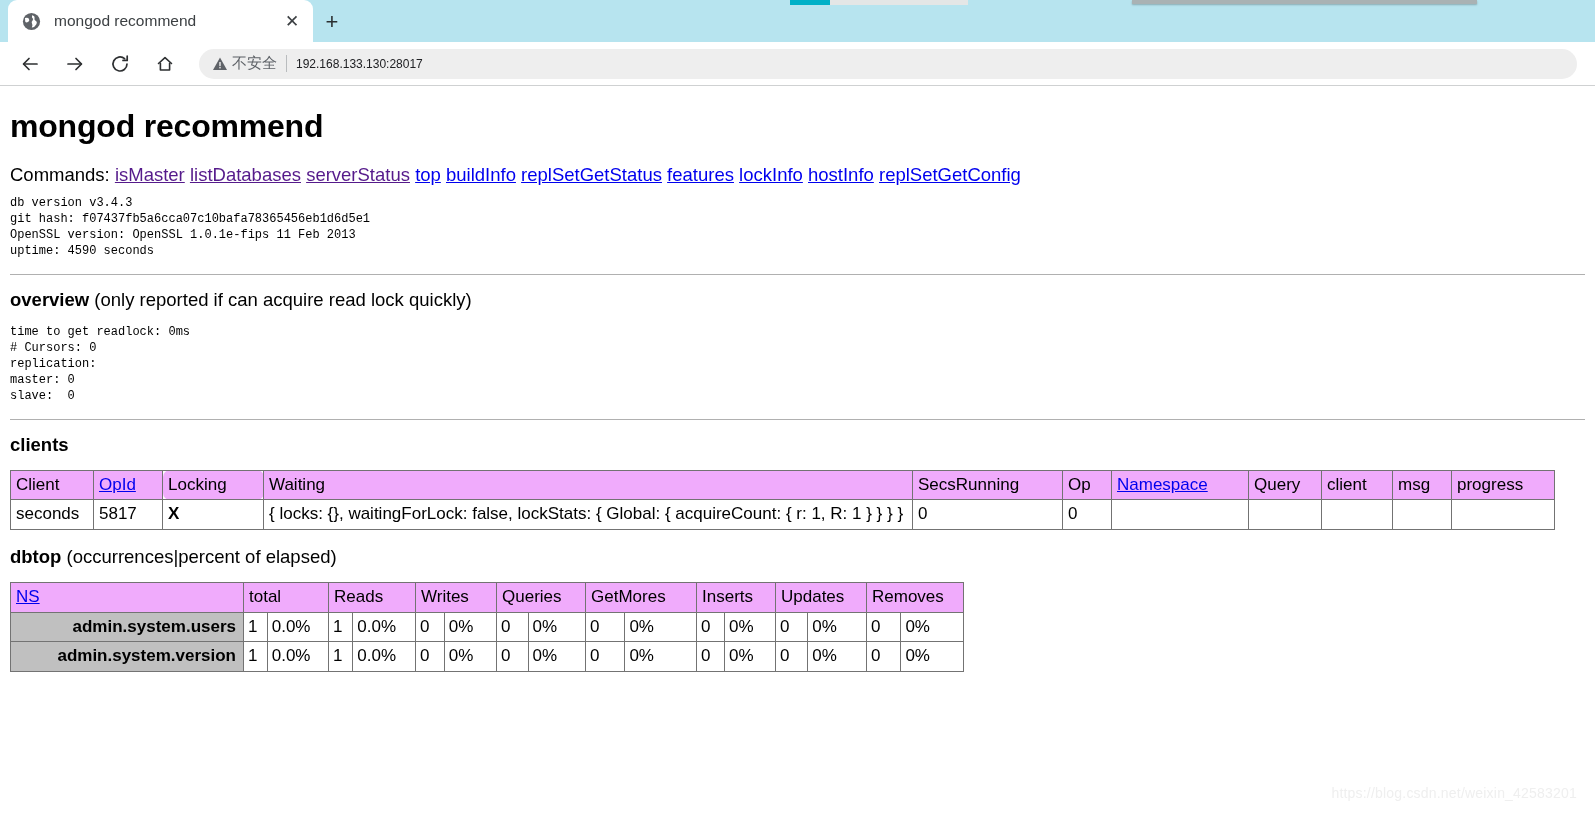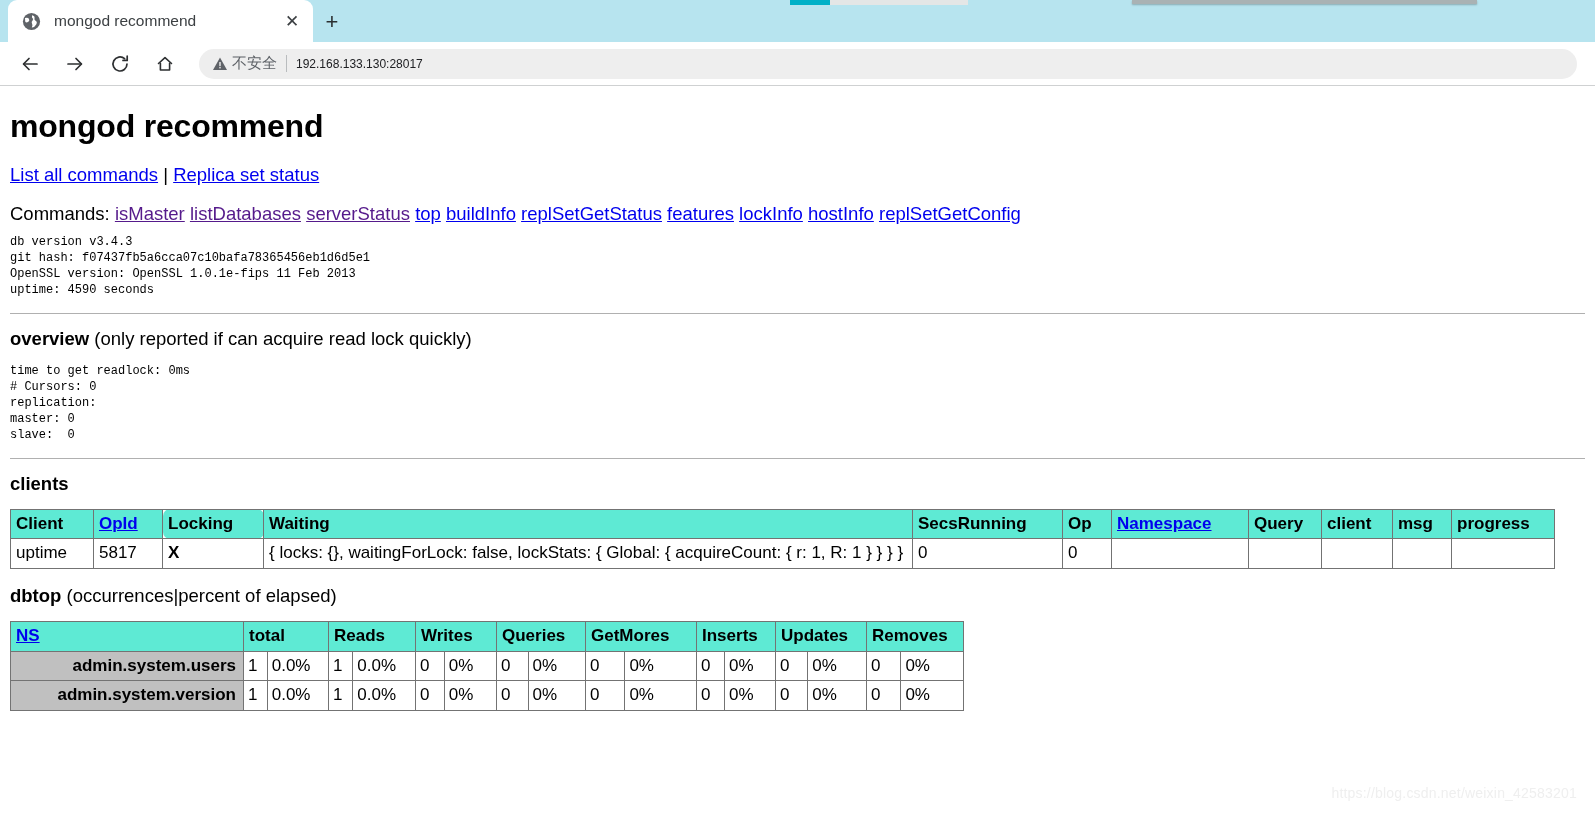--- a/index.html
+++ b/index.html
@@ -205,22 +205,22 @@
   table.mtable th,
   table.mtable td {
     border: 1px solid #737373;
     padding: 2px 5px;
     text-align: left;
     font-weight: normal;
     white-space: nowrap;
     line-height: 1.45;
   }
   table.mtable th {
-    background: #5eead4;
-    font-weight: bold;
+    background: #f0abfc;
+    font-weight: normal;
   }
   table.mtable th a.link { color: #0000ee; }
 
   
   #clients-table { width: 1545px; table-layout: fixed; }
   #clients-table .c-client   { width: 72px; }
   #clients-table .c-opid     { width: 58px; }
   #clients-table .c-locking  { width: 90px; border-radius: 7px; }
   #clients-table .c-waiting  { width: auto; }
   #clients-table .c-secs     { width: 139px; }
@@ -330,21 +330,20 @@
       <span id="url-text">192.168.133.130:28017</span>
     </div>
   </div>
 </div>
 
 <div id="page">
   <div id="page-inner">
 
     <h1 id="page-title">mongod recommend</h1>
 
-    <div class="para" id="top-links"><a class="link" href="#">List all commands</a><span class="sep"> | </span><a class="link" href="#">Replica set status</a></div>
 
     <div class="para" id="commands-line"><span>Commands: </span><a class="link visited" href="#">isMaster</a> <a class="link visited" href="#">listDatabases</a> <a class="link visited" href="#">serverStatus</a> <a class="link" href="#">top</a> <a class="link" href="#">buildInfo</a> <a class="link" href="#">replSetGetStatus</a> <a class="link" href="#">features</a> <a class="link" href="#">lockInfo</a> <a class="link" href="#">hostInfo</a> <a class="link" href="#">replSetGetConfig</a></div>
 
     <pre class="mono" id="version-block">db version v3.4.3
 git hash: f07437fb5a6cca07c10bafa78365456eb1d6d5e1
 OpenSSL version: OpenSSL 1.0.1e-fips 11 Feb 2013
 uptime: 4590 seconds</pre>
 
     <hr class="rule">
 
@@ -375,21 +374,21 @@
             <th class="c-op">Op</th>
             <th class="c-ns"><a class="link" href="#">Namespace</a></th>
             <th class="c-query">Query</th>
             <th class="c-client2">client</th>
             <th class="c-msg">msg</th>
             <th class="c-progress">progress</th>
           </tr>
       </thead>
       <tbody id="clients-body">
           <tr>
-            <td class="c-client">uptime</td>
+            <td class="c-client">seconds</td>
             <td class="c-opid">5817</td>
             <td class="c-locking locking-cell">X</td>
             <td class="c-waiting waiting-cell">{ locks: {}, waitingForLock: false, lockStats: { Global: { acquireCount: { r: 1, R: 1 } } } }</td>
             <td class="c-secs">0</td>
             <td class="c-op">0</td>
             <td class="c-ns"></td>
             <td class="c-query"></td>
             <td class="c-client2"></td>
             <td class="c-msg"></td>
             <td class="c-progress"></td>

